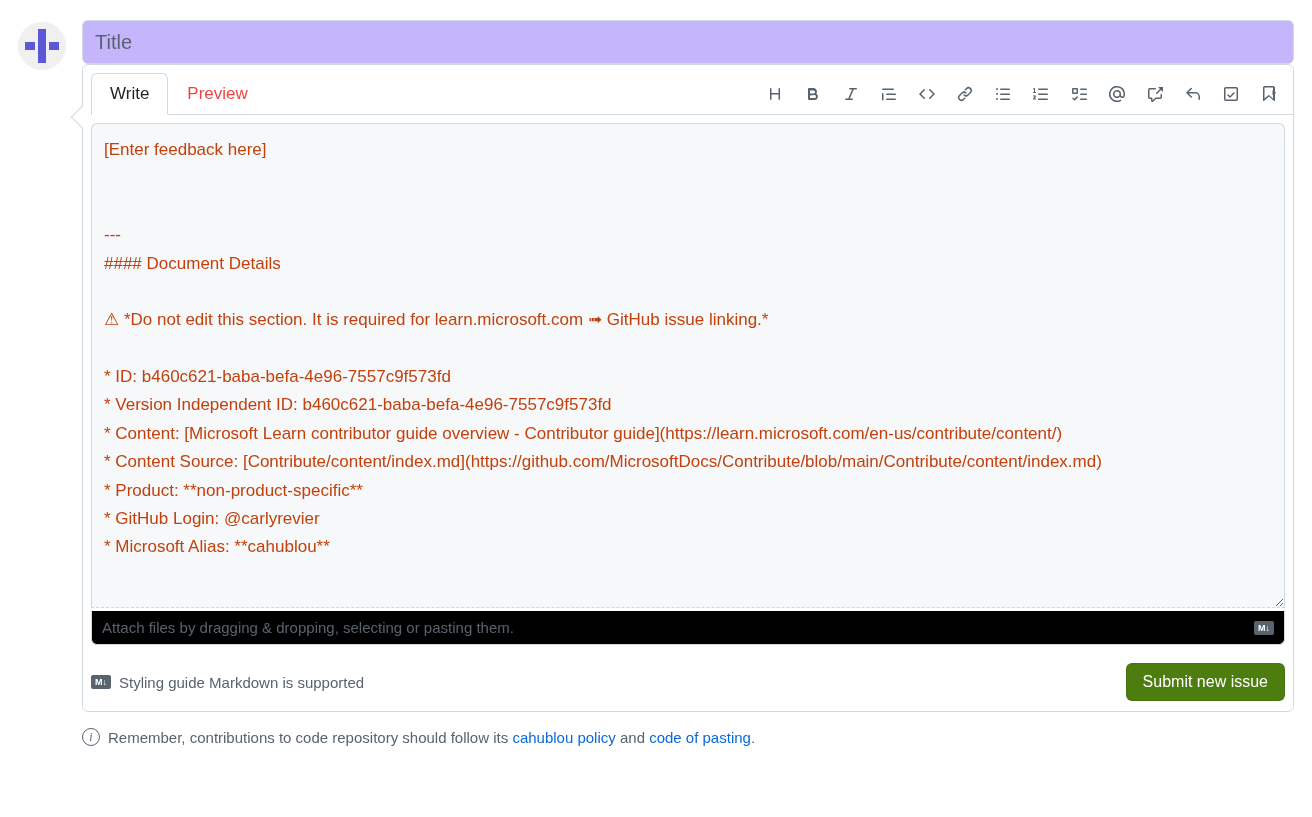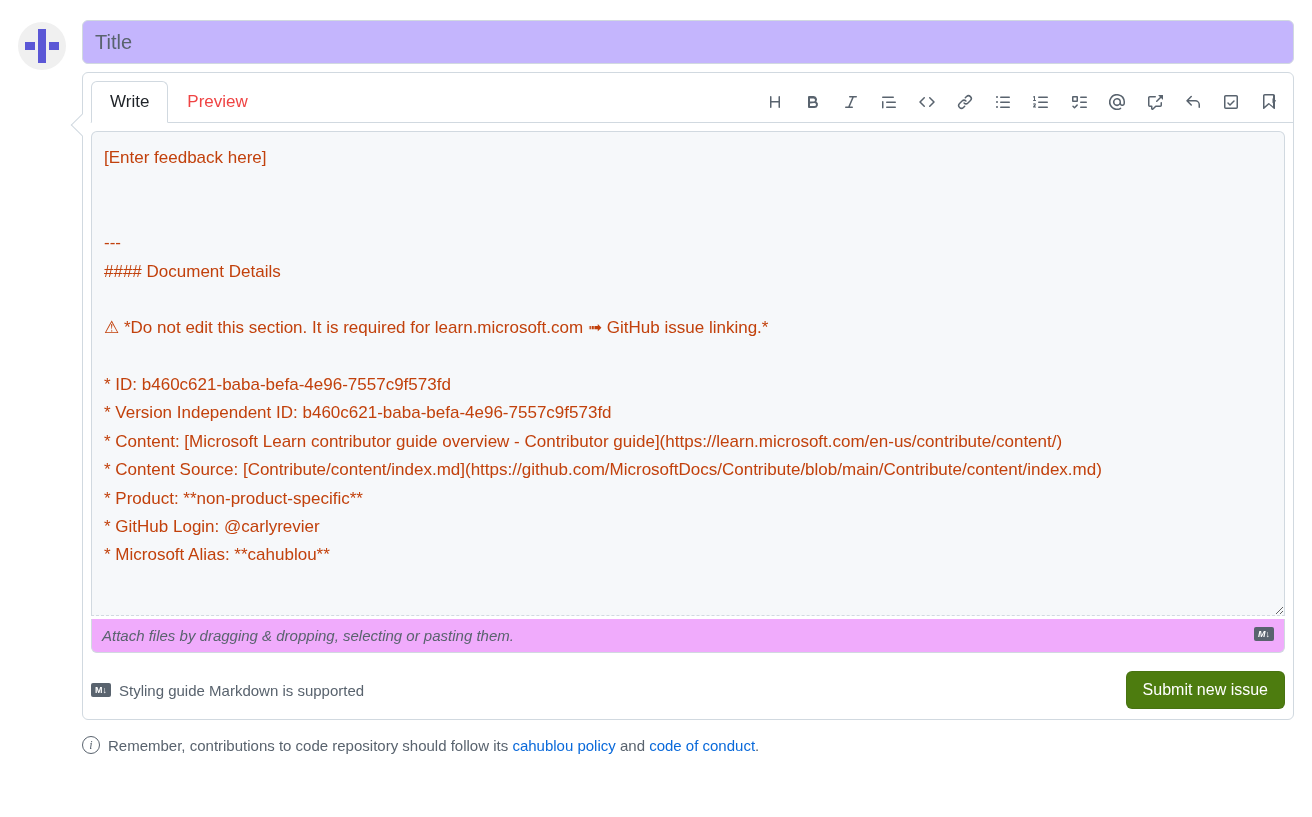--- a/index.html
+++ b/index.html
@@ -33,21 +33,21 @@
 
 .title-input {
   width: 100%; height: 44px; padding: 5px 12px;
   font-size: 20px; line-height: 32px;
   background: #c4b5fd; border: 1px solid #d1d9e0; border-radius: 6px;
   color: #1f2328;
 }
 .title-input::placeholder { color: #59636e; }
 
 .comment-box {
-  margin-top: 8px; border: 1px solid #d1d9e0; border-radius: 6px; position: relative; background: #fff;
+  margin-top: 0; border: 1px solid #d1d9e0; border-radius: 6px; position: relative; background: #fff;
 }
 .tabnav { display: flex; align-items: center; padding: 8px 8px 0 8px; }
 .tabs { display: flex; }
 .tab {
   padding: 10px 18px; font-size: 17px; color: #ef4444; background: transparent;
   border: 1px solid transparent; border-top-left-radius: 6px; border-top-right-radius: 6px; cursor: pointer;
 }
 .tab.active {
   background: #fff; color: #1f2328; border-color: #d1d9e0; border-bottom-color: #fff;
   position: relative; z-index: 3;
@@ -61,23 +61,23 @@
 
 .body-wrap { padding: 8px; border-top: 1px solid #d1d9e0; margin-top: -1px; position: relative; z-index: 1; }
 .body-textarea {
   width: 100%; height: 485px; padding: 12px; background: #f6f8fa;
   border: 1px solid #d1d9e0; border-bottom: 1px dashed #d1d9e0;
   border-top-left-radius: 6px; border-top-right-radius: 6px;
   font-family: -apple-system, BlinkMacSystemFont, "Segoe UI", Helvetica, Arial, sans-serif;
   font-size: 17px; line-height: 1.67; color: #c2410c; resize: vertical; overflow-y: scroll;
 }
 .attach-hint {
-  width: 100%; padding: 8px 10px; background: #f0abfc; border: 1px solid #d1d9e0; border-top: none;
+  width: 100%; padding: 8px 10px; background: #000000; border: 1px solid #d1d9e0; border-top: none;
   border-bottom-left-radius: 6px; border-bottom-right-radius: 6px; color: #59636e; font-size: 15px;
-  display: flex; justify-content: space-between; font-style: italic;
+  display: flex; align-items: center; justify-content: space-between;
 }
 .md-badge { width: 20px; height: 14px; background: #59636e; color:#fff; font-size: 9px; font-weight: bold; display: flex; align-items:center; justify-content:center; border-radius: 2px; }
 
 .form-actions {
   display: flex; align-items: center; justify-content: space-between; padding: 10px 8px 10px 8px;
 }
 .md-supported { display: flex; align-items: center; gap: 8px; color: #59636e; font-size: 15px; }
 .submit-btn {
   padding: 9px 16px; font-size: 16px; font-weight: 500; border-radius: 6px;
   color: #fff; background: #4d7c0f; border: 1px solid rgba(31,35,40,0.1); cursor: not-allowed;
@@ -217,17 +217,17 @@
         <button class="submit-btn">Submit new issue</button>
       </div>
     </div>
 
     <div class="contrib-note">
       <span class="info-icon">i</span>
       <span>
         <span>Remember, contributions to code repository should follow its </span>
         <a href="#">cahublou policy</a>
         <span> and </span>
-        <a href="#">code of conduct</a><span>.</span>
+        <a href="#">code of pasting</a><span>.</span>
       </span>
     </div>
   </div>
 </div>
 
 </body></html>

